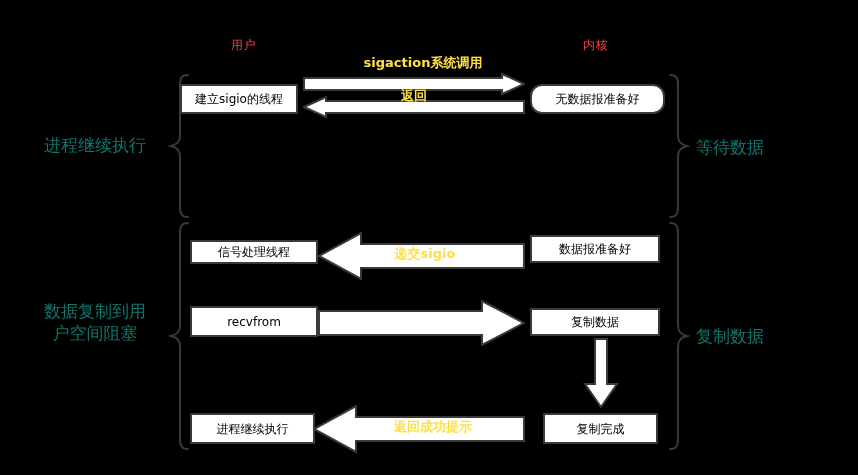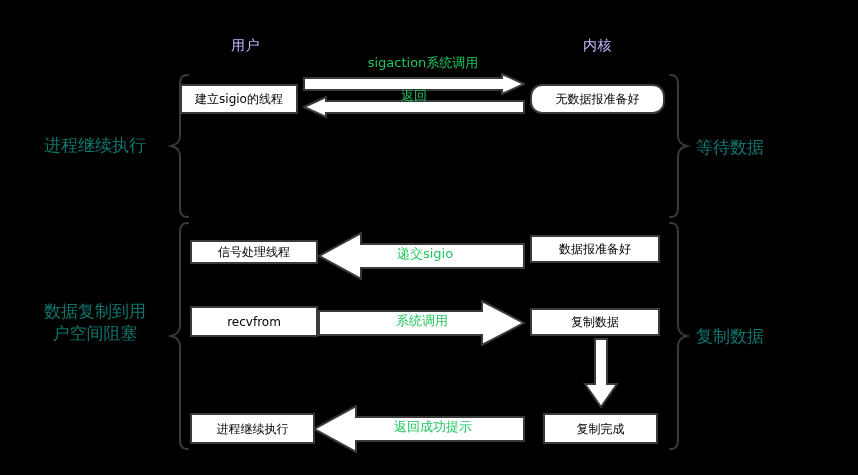--- a/index.html
+++ b/index.html
@@ -8,22 +8,22 @@
   }
   #stage{
     position:relative;
     width:858px;height:475px;
     background:#000000;
     overflow:hidden;
   }
   
   .col-head{
     position:absolute;
-    color:#c4b5fd;
-    font-size:14px;
+    color:#ef4444;
+    font-size:12px;
     line-height:16px;
     white-space:nowrap;
     letter-spacing:.5px;
   }
   
   .pbox{
     position:absolute;
     background:#ffffff;
     border:2px solid #3a3a3a;
     box-sizing:border-box;
@@ -34,25 +34,26 @@
     font-size:12px;
     line-height:16px;
     white-space:nowrap;
   }
   
   .arrow{position:absolute;}
   .arrow svg{display:block;}
   
   .alabel{
     position:absolute;
-    color:#22c55e;
+    color:#fde047;
     font-size:13px;
     line-height:15px;
     white-space:nowrap;
     text-align:center;
+    font-weight:bold;
   }
   
   .brace{position:absolute;}
   .brace svg{display:block;}
   
   .bcap{
     position:absolute;
     color:#0f766e;
     font-size:17px;
     line-height:22px;
@@ -134,21 +135,20 @@
 
   <div class="pbox" style="left:190px;top:306px;width:128px;height:31px;">recvfrom</div>
 
   <div class="pbox" style="left:530px;top:308px;width:130px;height:28px;">复制数据</div>
 
   <div class="arrow" style="left:318px;top:300px;">
     <svg width="207" height="46" viewBox="0 0 207 46">
       <path d="M1 11 L164 11 L164 1 L206 23 L164 45 L164 35 L1 35 Z" fill="#ffffff" stroke="#3a3a3a" stroke-width="2" stroke-linejoin="miter"></path>
     </svg>
   </div>
-  <div class="alabel" style="left:362px;top:313px;width:120px;">系统调用</div>
 
   <div class="arrow" style="left:583px;top:338px;">
     <svg width="36" height="70" viewBox="0 0 36 70">
       <path d="M12 1 L24 1 L24 46 L34 46 L18 69 L2 46 L12 46 Z" fill="#ffffff" stroke="#3a3a3a" stroke-width="2" stroke-linejoin="miter"></path>
     </svg>
   </div>
 
   <div class="pbox" style="left:190px;top:413px;width:125px;height:31px;">进程继续执行</div>
 
   <div class="pbox" style="left:543px;top:413px;width:115px;height:31px;">复制完成</div>

